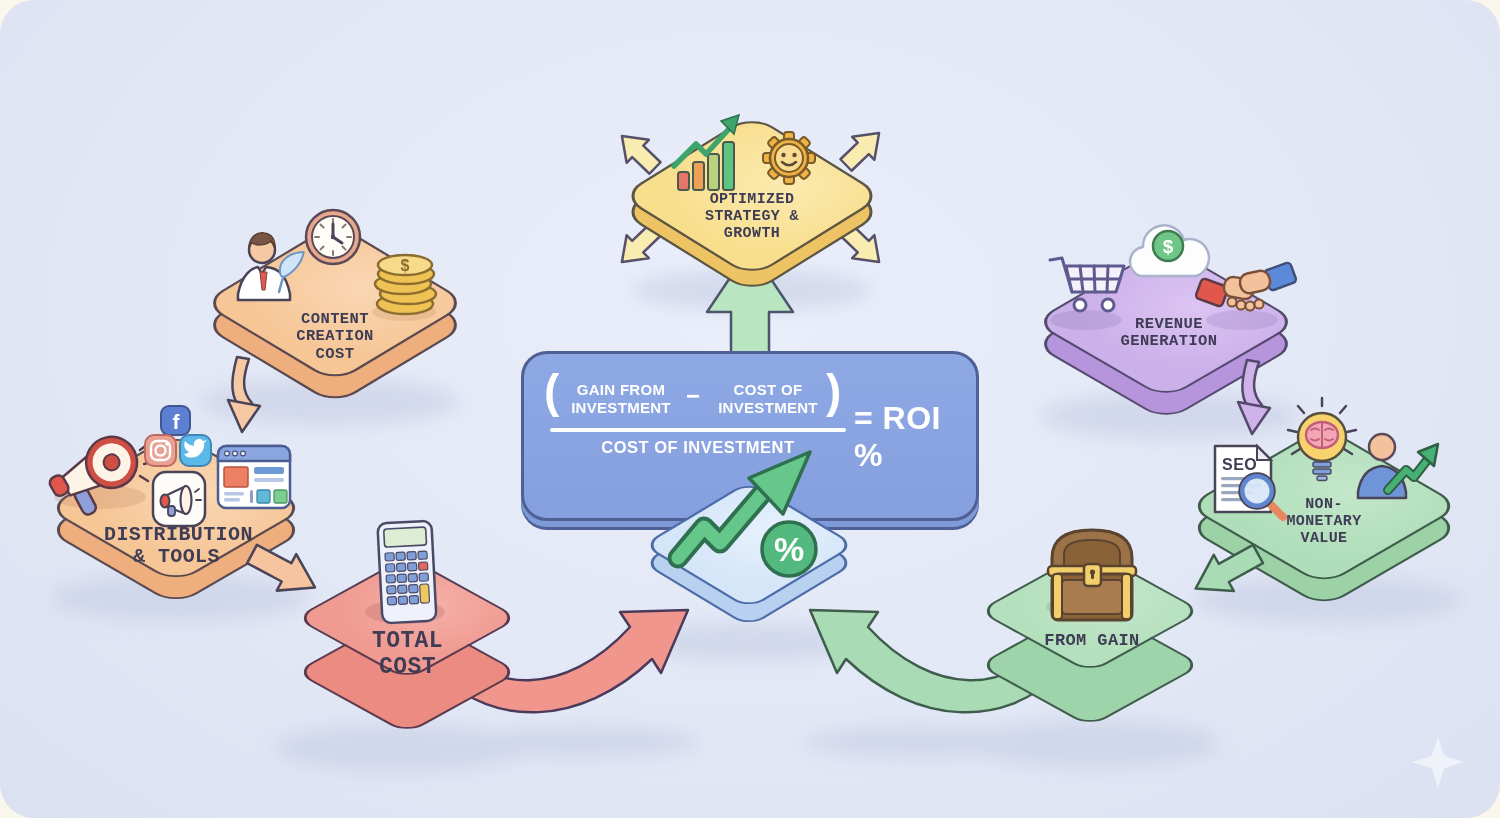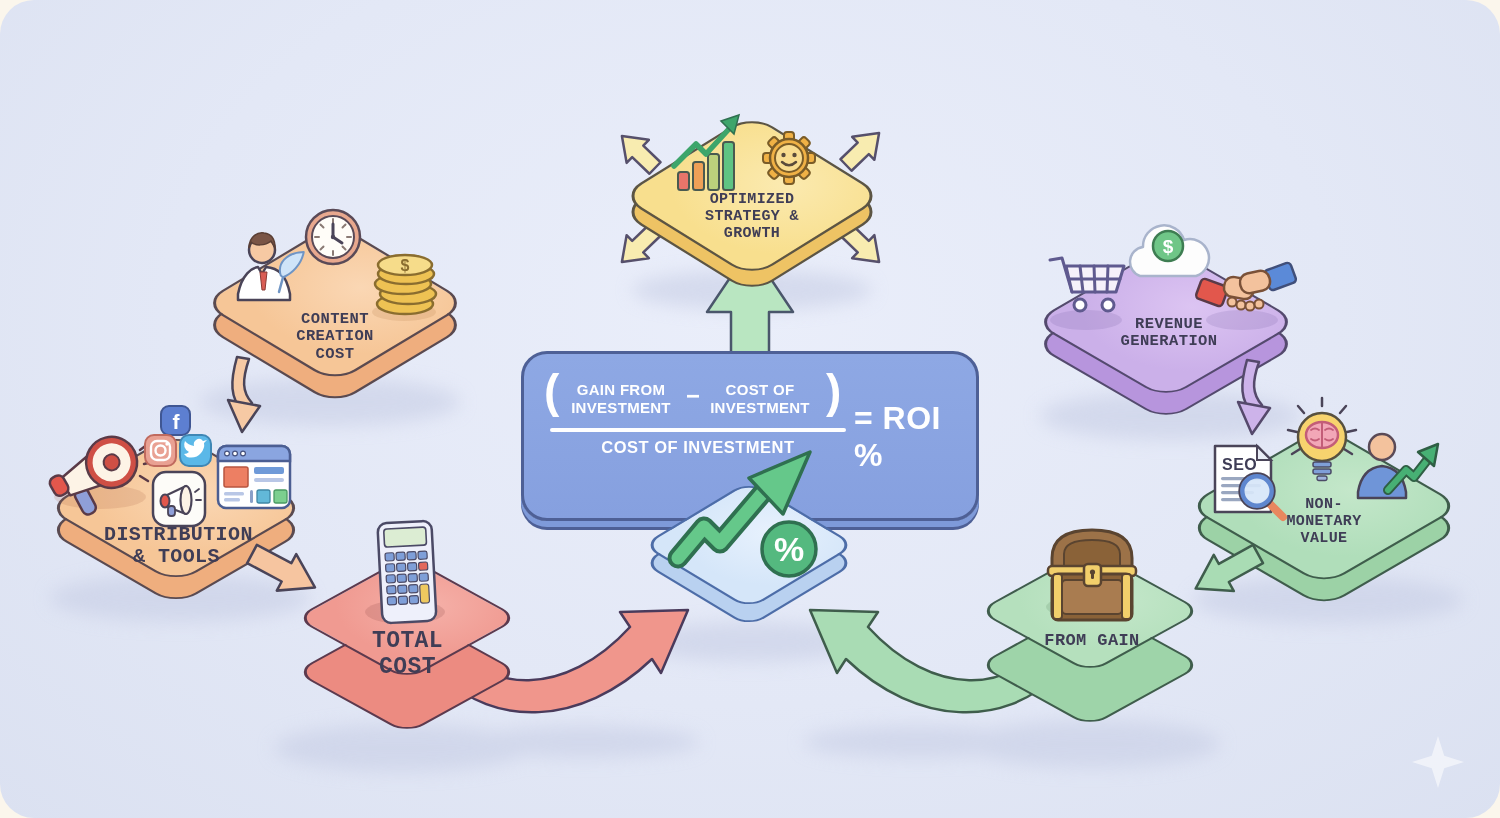--- a/index.html
+++ b/index.html
@@ -94,21 +94,21 @@
     <path d="M 450,636 C 485,695 565,698 630,627 L 620,612 L 688,610 L 661,673 L 652,659 C 580,728 492,726 443,676 Z" fill="#f0968c" stroke="#4a3b5c" stroke-width="2.5" stroke-linejoin="round"></path>
 
     <path d="M 1048,636 C 1013,695 933,698 868,627 L 878,612 L 810,610 L 837,673 L 846,659 C 918,728 1006,726 1055,676 Z" fill="#a9dcb4" stroke="#3f5d4c" stroke-width="2.5" stroke-linejoin="round"></path>
   </svg>
 
   <div class="formula">
     <div class="paren" style="left:20px;top:14px;">(</div>
     <div class="part" style="left:40px;top:27px;width:114px;">GAIN FROM
 INVESTMENT</div>
     <div class="minus" style="left:162px;top:28px;">−</div>
-    <div class="part" style="left:180px;top:27px;width:112px;">COST OF
+    <div class="part" style="left:188px;top:27px;width:112px;">COST OF
 INVESTMENT</div>
     <div class="paren" style="left:302px;top:14px;">)</div>
     <div class="fline"></div>
     <div class="denom">COST OF INVESTMENT</div>
     <div class="result">= ROI %</div>
   </div>
 
   <div class="plat" style="left:658px;top:102px;width:188px;height:188px;--k:.62;--d:16px;--stroke:#5c5544;--r:30px;
               --facec:radial-gradient(circle at 55% 30%, #fbeab0 0%, #f8df8e 70%);--sidec:#eec364;">
     <div class="side"></div>

